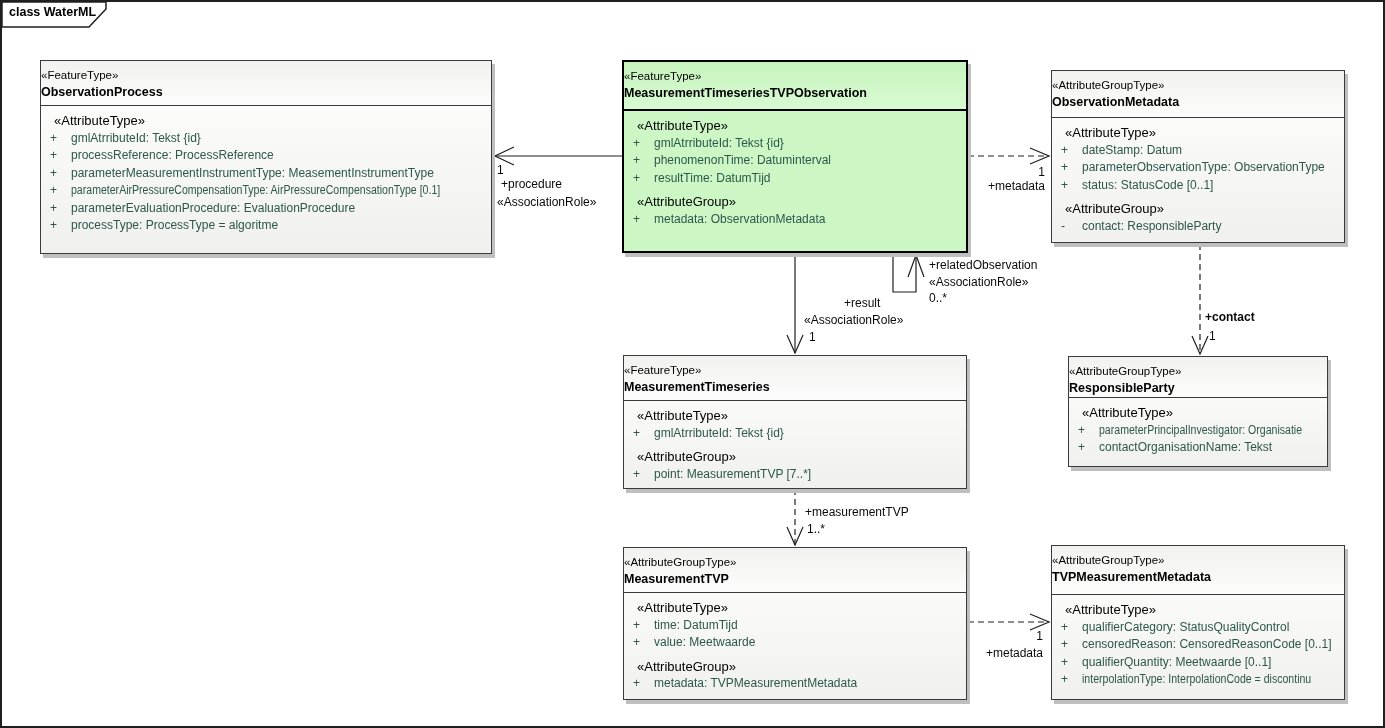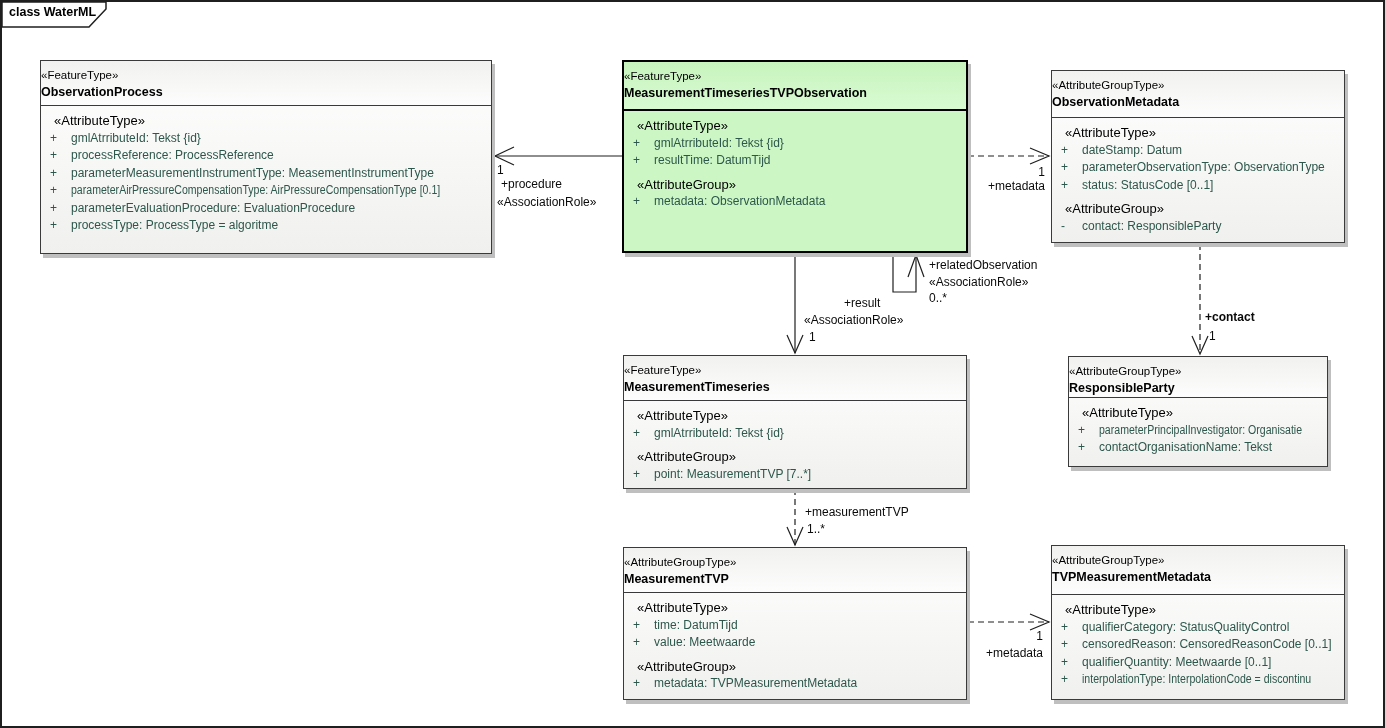--- a/index.html
+++ b/index.html
@@ -99,20 +99,21 @@
 
   <div class="uml-box highlight" style="left:622px;top:60px;width:346px;height:193px;">
     <div class="hdr" style="height:49px">
       <div class="stereo">«FeatureType»</div>
       <div class="cname">MeasurementTimeseriesTVPObservation</div>
     </div>
     <div class="bdy">
       <div class="sec">
         <div class="sech">«AttributeType»</div>
         <div class="row"><span class="vis">+</span><span class="atext">gmlAtrributeId: Tekst {id}</span></div>
+        <div class="row"><span class="vis">+</span><span class="atext">phenomenonTime: Datuminterval</span></div>
         <div class="row"><span class="vis">+</span><span class="atext">resultTime: DatumTijd</span></div>
       </div>
       <div class="sec">
         <div class="sech">«AttributeGroup»</div>
         <div class="row"><span class="vis">+</span><span class="atext">metadata: ObservationMetadata</span></div>
       </div>
     </div>
   </div>
 
   <div class="uml-box" style="left:1051px;top:70px;width:294px;height:173px;">

